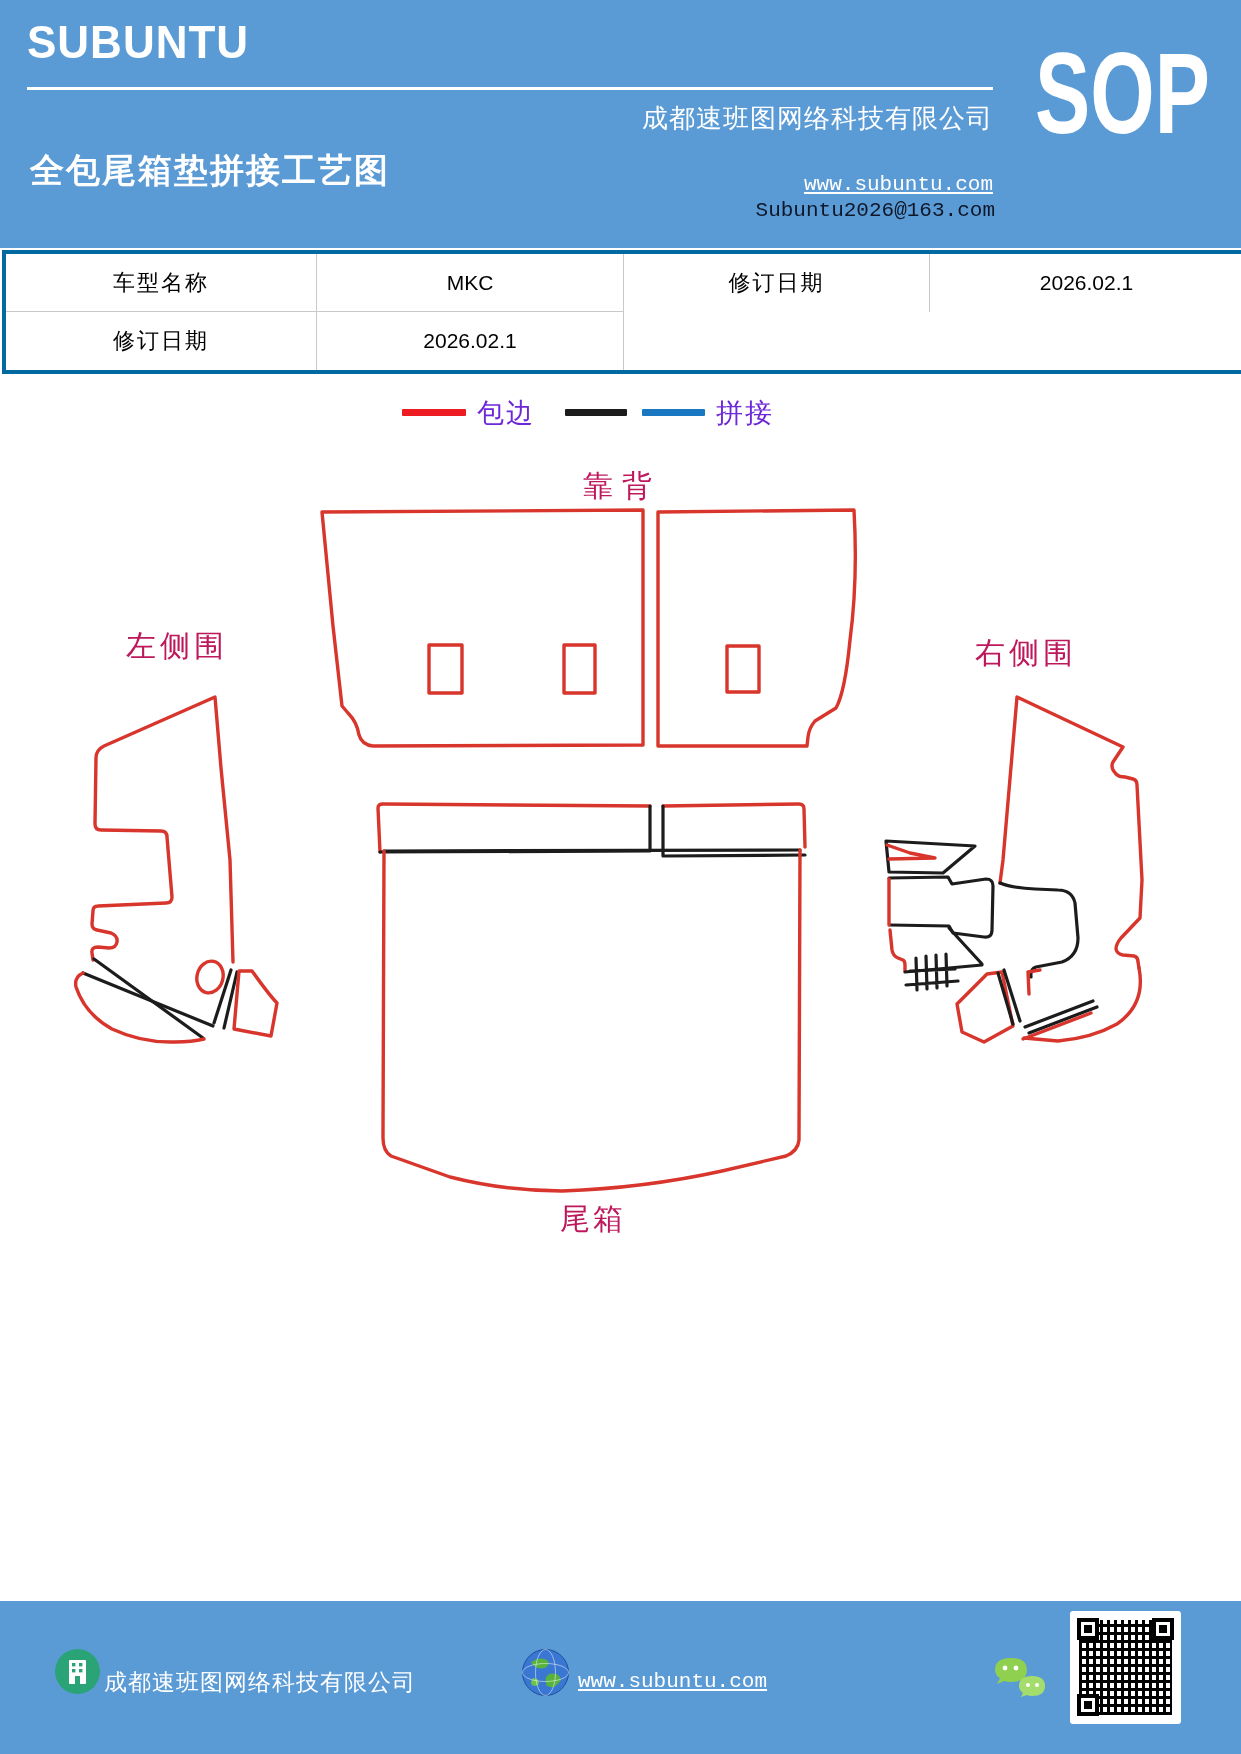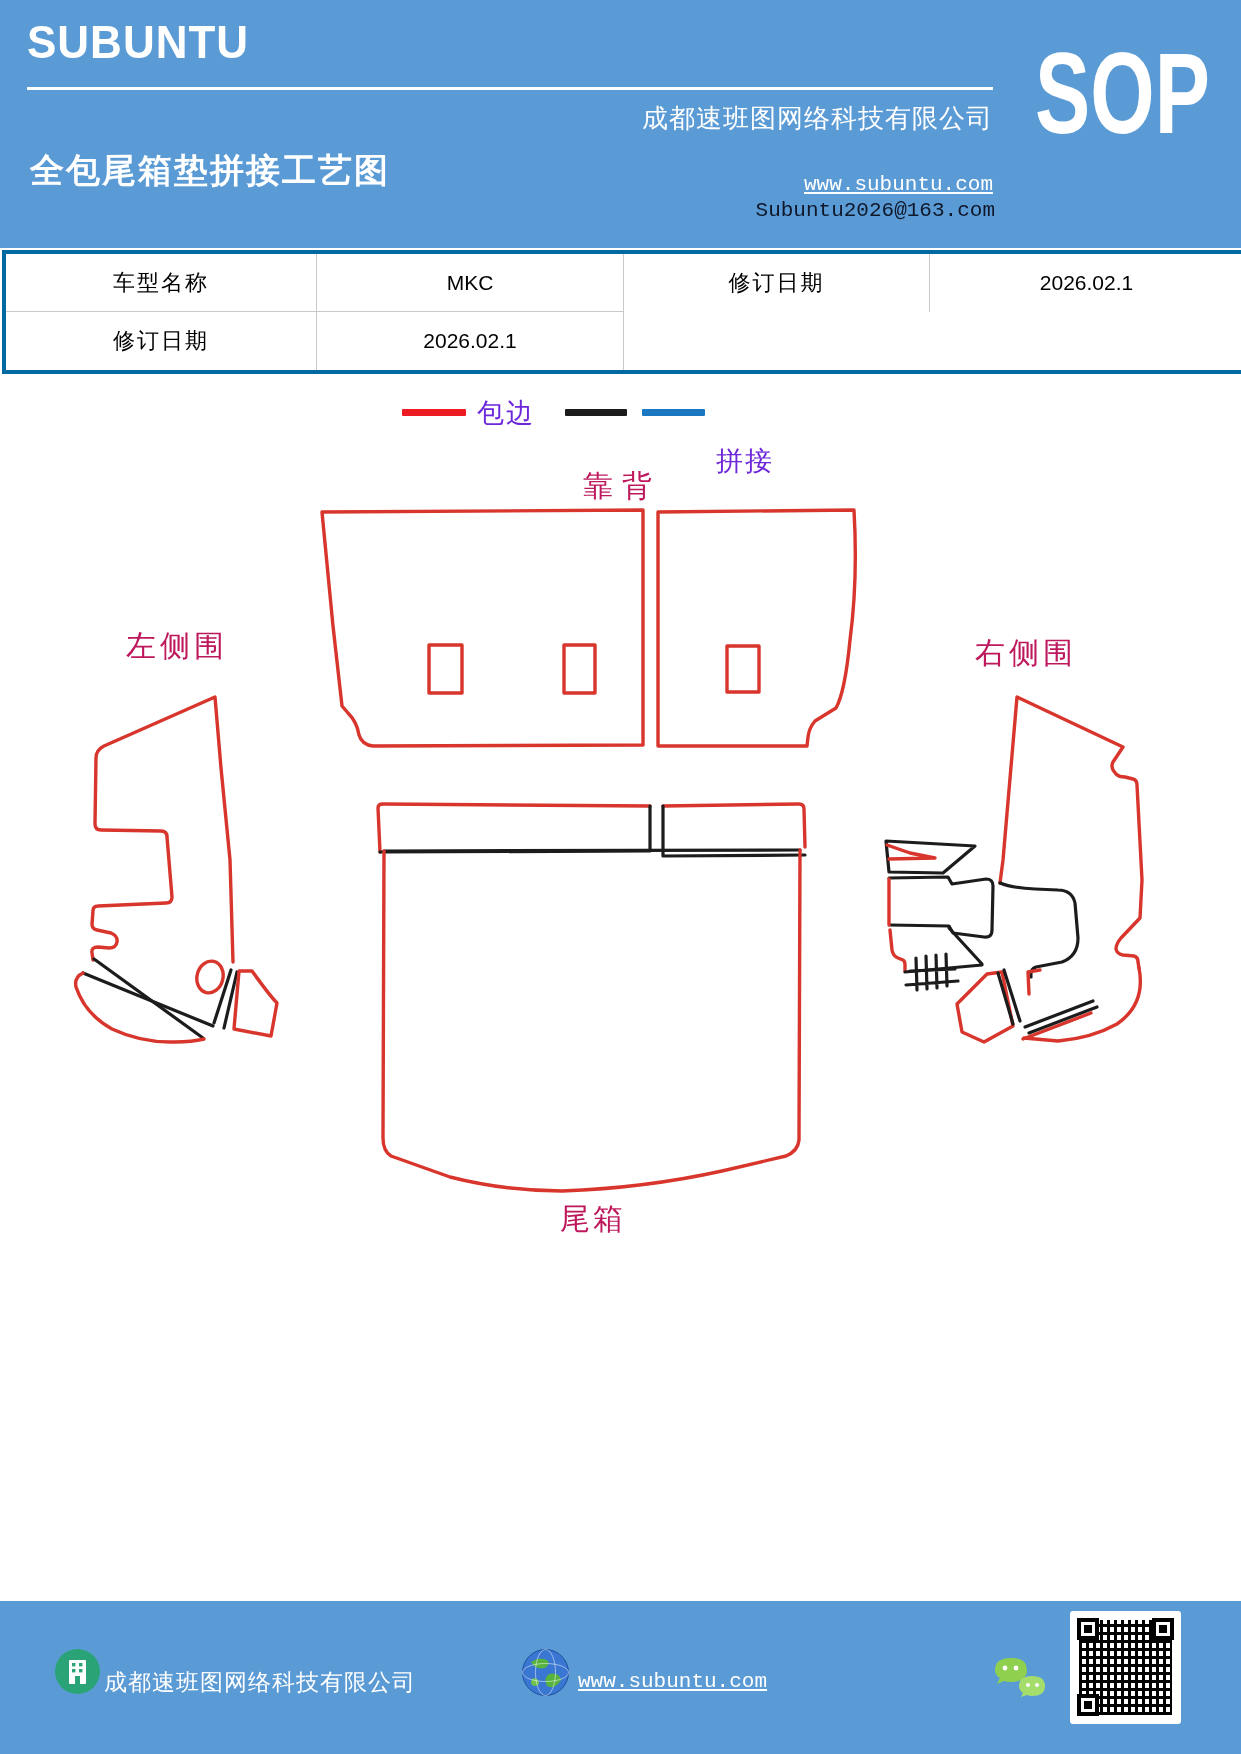--- a/index.html
+++ b/index.html
@@ -31,21 +31,21 @@
   .cell:nth-child(4n){border-right:none;}
   .cell:nth-last-child(-n+4){border-bottom:none;}
   .cell.zh{font-family:"Liberation Serif","DejaVu Serif",serif;font-size:22px;letter-spacing:2px;}
   
   .legend-sw{position:absolute;height:7px;border-radius:1px;}
   .sw-red{left:402px;top:409px;width:64px;background:#ec1c22;}
   .sw-black{left:565px;top:409px;width:62px;background:#1c1c1c;}
   .sw-blue{left:642px;top:409px;width:63px;background:#1a78c2;}
   .legend-label{position:absolute;font-size:27px;color:#6d28d9;letter-spacing:2px;}
   .lbl-baobian{left:477px;top:395px;}
-  .lbl-pinjie{left:716px;top:395px;margin-top:48px;}
+  .lbl-pinjie{left:716px;top:395px;}
   
   .diagram-svg{position:absolute;left:0;top:0;width:1241px;height:1754px;}
   .r{stroke:#d8352c;fill:none;stroke-width:3.4;stroke-linejoin:round;stroke-linecap:round;}
   .k{stroke:#1c1c1c;fill:none;stroke-width:3.2;stroke-linejoin:round;stroke-linecap:round;}
   .diag-label{position:absolute;font-size:30px;color:#be185d;letter-spacing:4px;}
   .lab-backrest{left:583px;top:466px;letter-spacing:9px;}
   .lab-left{left:126px;top:626px;}
   .lab-right{left:975px;top:633px;text-align:right;}
   .lab-trunk{left:560px;top:1199px;letter-spacing:3px;}
   

